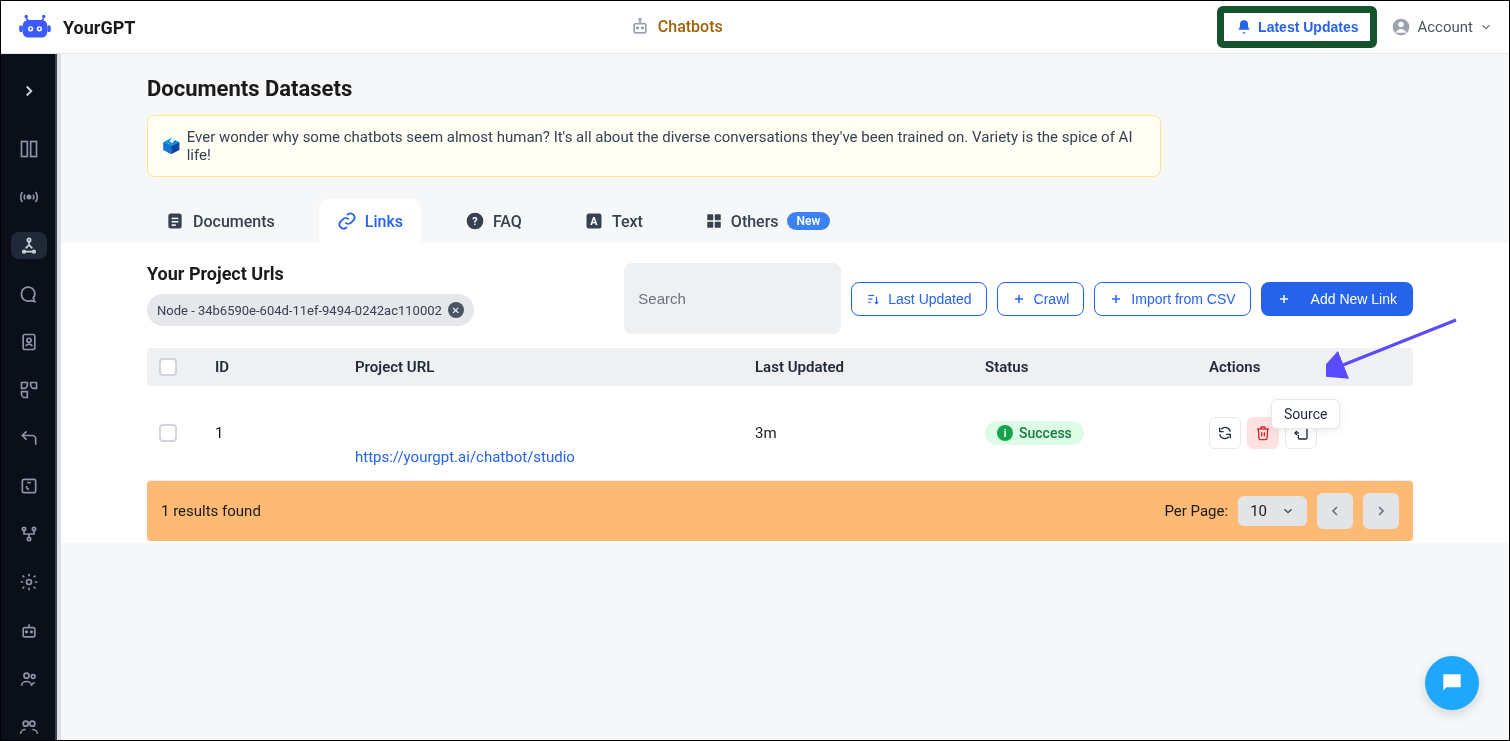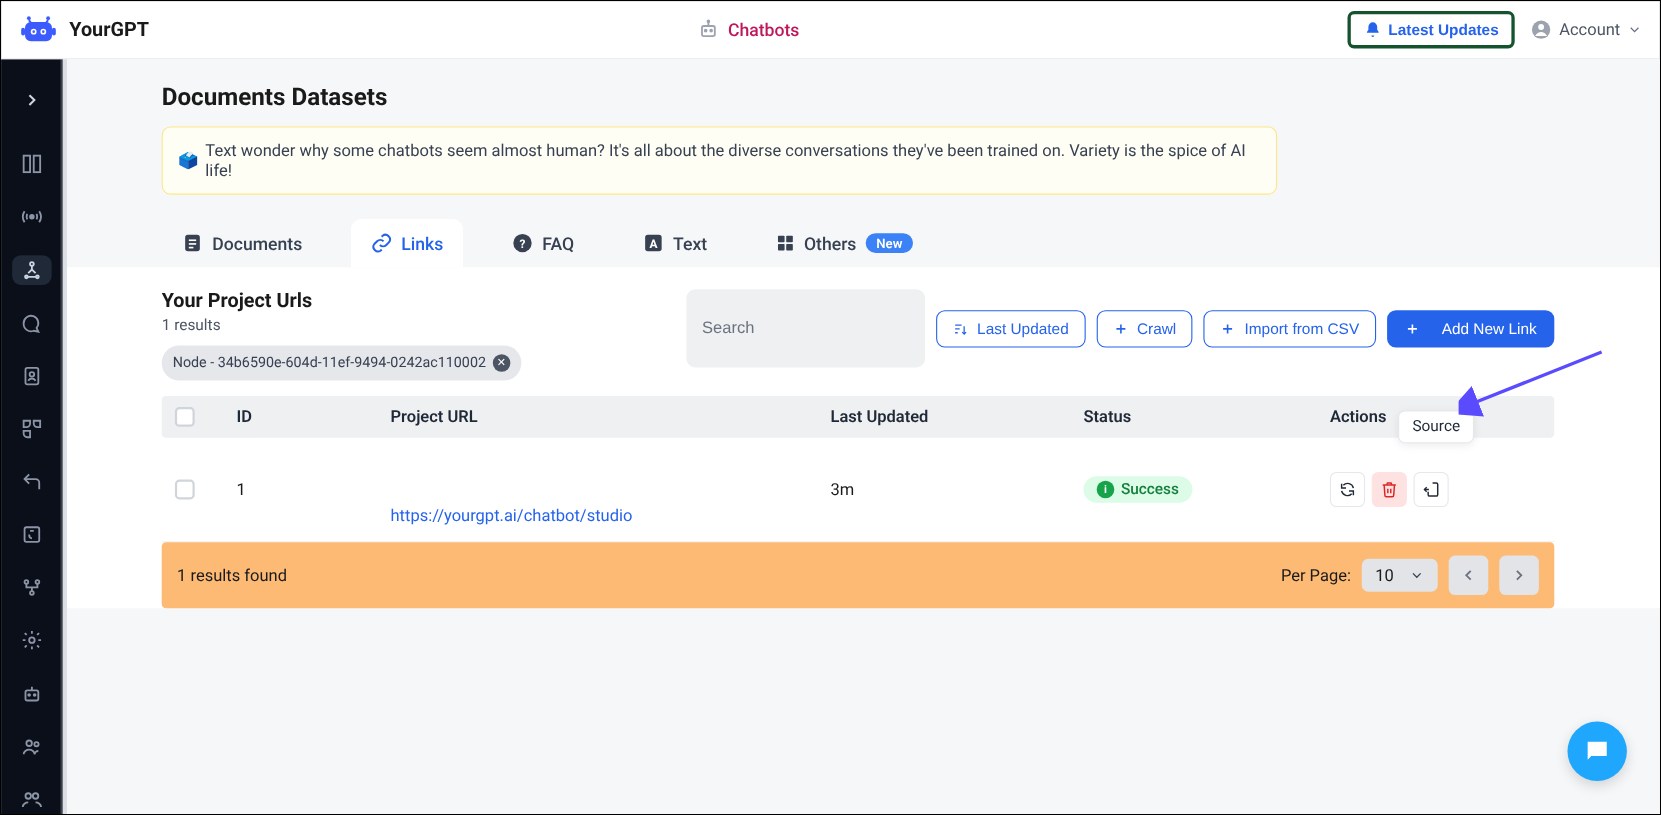--- a/index.html
+++ b/index.html
@@ -3,23 +3,23 @@
 <meta charset="utf-8">
 <style>
 * { box-sizing: border-box; margin: 0; padding: 0; }
 body { font-family: -apple-system, BlinkMacSystemFont, "Segoe UI", Roboto, sans-serif; background: #fff; color: #1a1a1a; width: 1510px; height: 741px; overflow: hidden; position: relative; border: 1px solid #000; }
 
 
 .header { height: 53px; border-bottom: 1px solid #e5e7eb; display: flex; align-items: center; padding: 0 16px; justify-content: space-between; }
 .header-left { display: flex; align-items: center; gap: 10px; }
 .logo-icon { width: 36px; height: 28px; }
 .logo-text { font-size: 18px; font-weight: 700; color: #1a1a1a; }
-.header-center { display: flex; align-items: center; gap: 8px; color: #be185d; font-size: 16px; font-weight: 500; }
+.header-center { display: flex; gap: 8px; color: #a16207; font-size: 16px; font-weight: 500; }
 .header-right { display: flex; align-items: center; gap: 14px; }
-.updates-btn { display: flex; align-items: flex-end; gap: 6px; border: 3px solid #14532d; border-radius: 6px; padding: 6px 12px; color: #2563eb; font-size: 14px; font-weight: 600; background: #fff; cursor: pointer; }
+.updates-btn { display: flex; align-items: flex-end; gap: 6px; border: 7px solid #14532d; border-radius: 6px; padding: 6px 12px; color: #2563eb; font-size: 14px; font-weight: 600; background: #fff; cursor: pointer; }
 .account-btn { display: flex; align-items: center; gap: 6px; color: #4b5563; font-size: 15px; cursor: pointer; }
 
 
 .sidebar { position: absolute; left: 0; top: 53px; bottom: 0; width: 56px; background: #0b0f1a; display: flex; flex-direction: column; align-items: center; padding-top: 24px; gap: 22px; }
 .sidebar-handle { position: absolute; left: 54px; top: 53px; bottom: 0; width: 6px; background: #9ca3af; opacity: 0.35; }
 .sidebar-item { width: 36px; height: 36px; display: flex; align-items: center; justify-content: center; color: #8b95a7; border-radius: 8px; cursor: pointer; }
 .sidebar-item.active { background: #1f2937; color: #cbd5e1; }
 .sidebar-item.expand { margin-bottom: 10px; }
 
 
@@ -233,21 +233,21 @@
       </svg>
   </div>
 </div>
 <div class="sidebar-handle"></div>
 
 <div class="main">
   <div class="page-pad">
     <div class="page-title">Documents Datasets</div>
     <div class="info-banner">
       <span>🗳️</span>
-      <span>Text wonder why some chatbots seem almost human? It's all about the diverse conversations they've been trained on. Variety is the spice of AI life!</span>
+      <span>Ever wonder why some chatbots seem almost human? It's all about the diverse conversations they've been trained on. Variety is the spice of AI life!</span>
     </div>
 
     <div class="tabs-wrap">
       <div class="tab">
         <span class="icon">
           <svg width="20" height="20" viewBox="0 0 24 24">
               <rect x="4" y="3" width="16" height="18" rx="3" fill="#374151"></rect>
               <rect x="8" y="8" width="8" height="1.8" fill="#fff"></rect>
               <rect x="8" y="12" width="8" height="1.8" fill="#fff"></rect>
               <rect x="8" y="16" width="5" height="1.8" fill="#fff"></rect>
@@ -295,21 +295,20 @@
         <span class="new-badge">New</span>
       </div>
     </div>
   </div>
 
   <div class="content">
     <div class="content-inner">
     <div class="toolbar">
       <div class="titleblock">
         <div class="t1">Your Project Urls</div>
-        <div class="t2">1 results</div>
         <div class="chip">
           <span>Node - 34b6590e-604d-11ef-9494-0242ac110002</span>
           <span class="chip-x">✕</span>
         </div>
       </div>
       <div class="toolbar-right">
         <input class="search-input" placeholder="Search" style="">
         <button class="btn-outline">
           <span>
             <svg width="14" height="14" viewBox="0 0 24 24" fill="none" stroke="#2563eb" stroke-width="2">
@@ -422,21 +421,21 @@
                   <polyline points="9 18 15 12 9 6"></polyline>
                 </svg>
           </div>
         </div>
       </div>
     </div>
     </div>
   </div>
 </div>
 
-<div class="tooltip" style="left:1270px; top:372px;">
+<div class="tooltip" style="left:1270px; top:398px;">
   <span>Source</span>
 </div>
 
 <div class="arrow-ann" style="left:1325px; top:314px;">
   <svg width="140" height="70" viewBox="0 0 140 70">
     <defs>
         <marker id="ah" markerWidth="10" markerHeight="10" refX="2" refY="5" orient="auto">
           <polygon points="0 0, 10 5, 0 10" fill="#5b4bff"></polygon>
         </marker>
       </defs>

